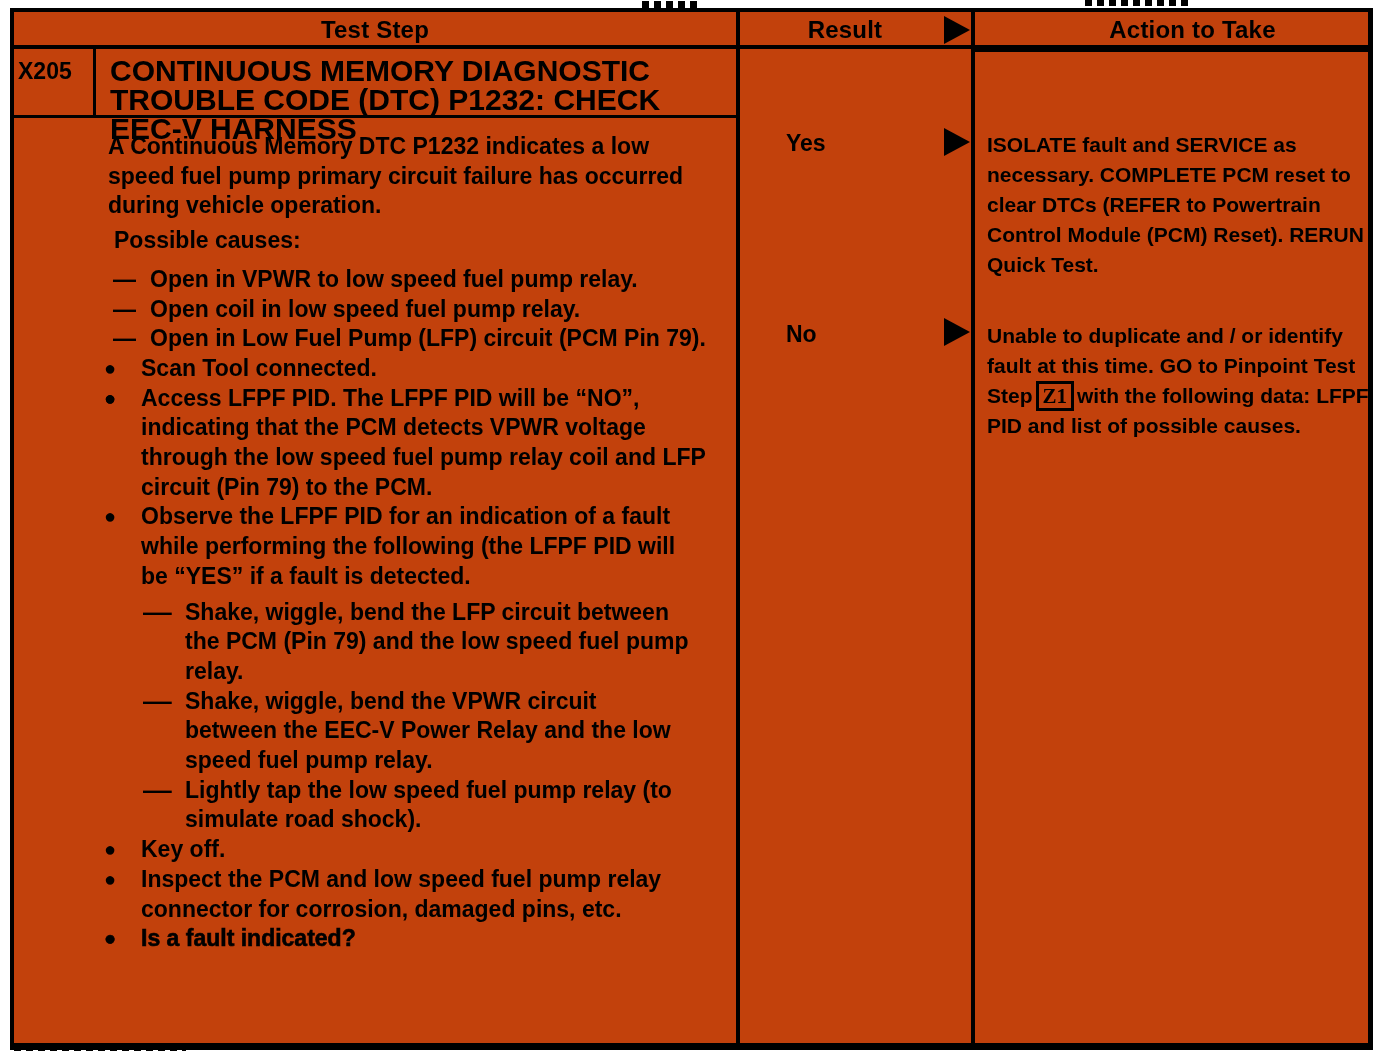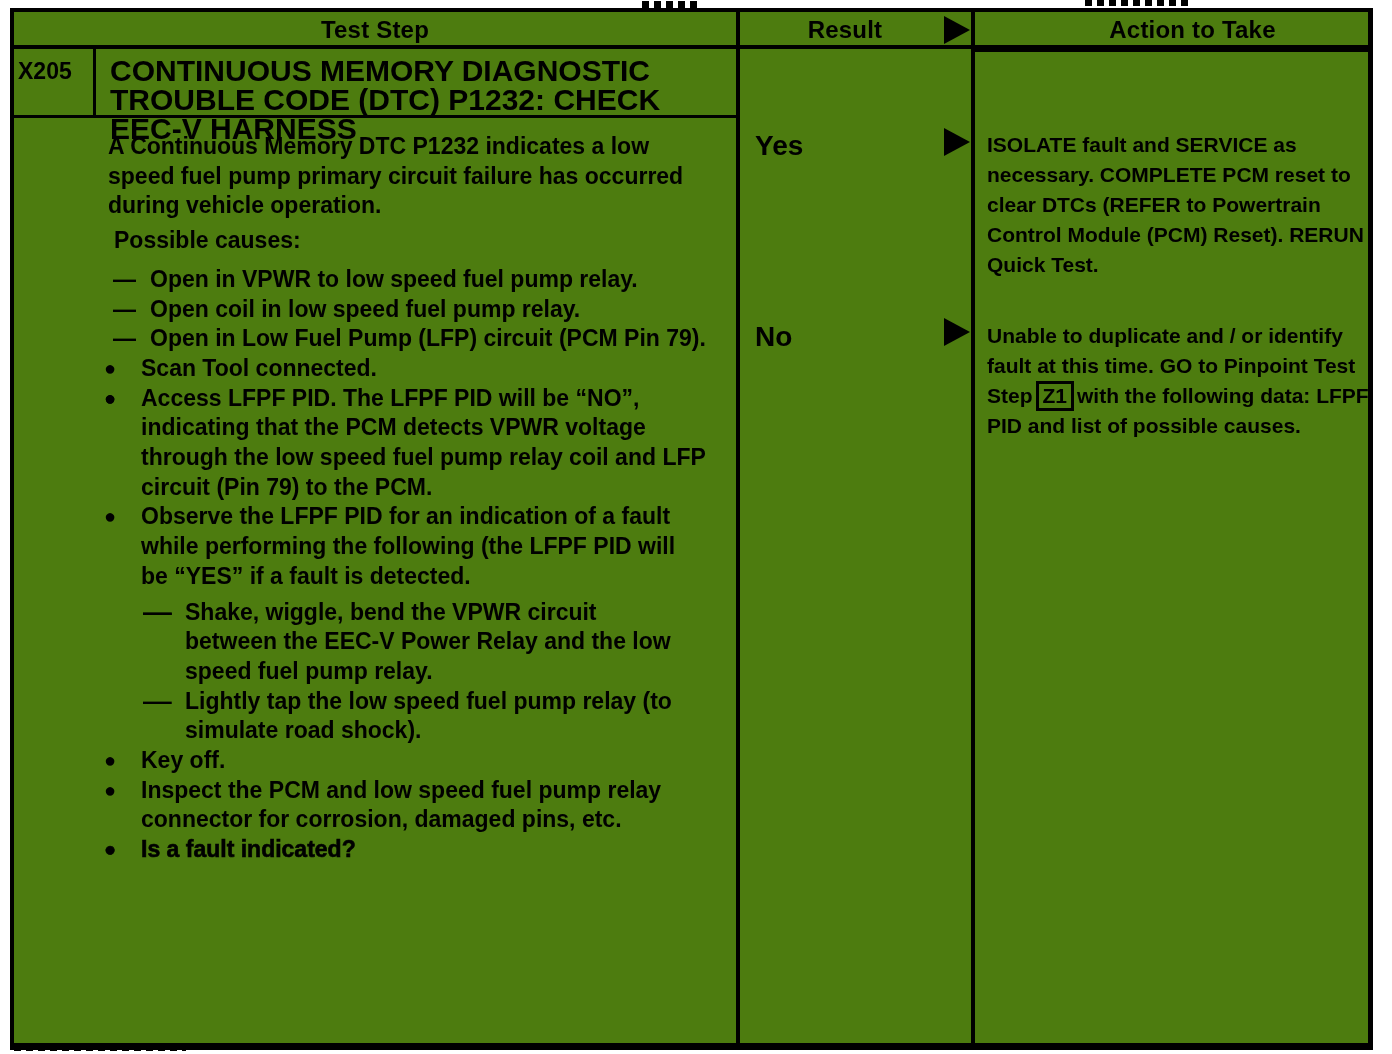--- a/index.html
+++ b/index.html
@@ -3,21 +3,21 @@
 <meta charset="utf-8">
 <style>
   html,body{margin:0;padding:0;background:#ffffff;}
   .page{
     position:relative;width:1392px;height:1054px;background:#ffffff;overflow:hidden;
     font-family:"Liberation Sans","DejaVu Sans",sans-serif;font-weight:700;color:#000;
     -webkit-font-smoothing:none;
   }
   .table{
     position:absolute;left:10px;top:8px;width:1354px;height:1031px;
-    border-style:solid;border-color:#000;border-width:4px 5px 7px 4px;background:#4d7c0f;
+    border-style:solid;border-color:#000;border-width:4px 5px 7px 4px;background:#c2410c;
   }
   .vline{position:absolute;top:0;bottom:0;width:4px;background:#000;}
   .v1{left:722px;}
   .v2{left:957px;}
   .hline{position:absolute;background:#000;}
   .header-bottom{left:0;right:0;top:33px;height:4px;}
   .action-underline{left:961px;right:0;top:37px;height:3px;}
   .step-row-bottom{left:0;top:103px;width:726px;height:3px;}
   .x205-divider{position:absolute;left:79px;top:37px;width:3px;height:69px;background:#000;}
   .hcell{position:absolute;top:4px;font-size:24px;line-height:28px;text-align:center;letter-spacing:.2px;}
@@ -36,27 +36,27 @@
   .li{position:relative;margin:0;}
   .li .mk{position:absolute;top:0;}
   .li-dash{padding-left:46px;max-width:560px;}
   .li-dash .mk{left:9px;}
   .li-bullet{padding-left:37px;max-width:565px;}
   .li-bullet .mk{left:0px;font-size:20px;}
   .li-sub{padding-left:81px;max-width:509px;}
   .li-sub .mk{left:39px;transform:scaleX(1.25);transform-origin:left;}
   .gap-top{margin-top:6px;}
   .question{-webkit-text-stroke:.6px #000;}
-  .result-label{position:absolute;left:741px;font-size:28px;}
+  .result-label{position:absolute;left:772px;font-size:23px;}
   .r-yes{top:118px;}
   .r-no{top:309px;}
   .action{position:absolute;left:973px;width:382px;font-size:21px;line-height:30px;}
   .a1{top:118px;}
   .a2{top:309px;}
-  .zbox{display:inline-block;border:3px solid #000;padding:0 4px;line-height:24px;margin:0 3px;}
+  .zbox{display:inline-block;border:3px solid #000;padding:0 4px;line-height:24px;margin:0 3px;font-family:Liberation Serif, serif;}
   .art{position:absolute;background:repeating-linear-gradient(90deg,#000 0 7px,transparent 7px 12px);}
   .art-1{left:642px;top:1px;width:58px;height:7px;}
   .art-2{left:1085px;top:0;width:105px;height:6px;}
   .art-3{left:14px;top:1045px;width:172px;height:6px;}
   .art-4{left:330px;top:1046px;width:58px;height:4px;}
 </style>
 </head>
 <body>
 
 <div class="page">
@@ -83,21 +83,21 @@
 
       <div class="li li-dash"><span class="mk">—</span><span>Open in VPWR to low speed fuel pump relay.</span></div>
       <div class="li li-dash"><span class="mk">—</span><span>Open coil in low speed fuel pump relay.</span></div>
       <div class="li li-dash"><span class="mk">—</span><span>Open in Low Fuel Pump (LFP) circuit (PCM Pin 79).</span></div>
 
       <div class="li li-bullet"><span class="mk">●</span><span>Scan Tool connected.</span></div>
       <div class="li li-bullet"><span class="mk">●</span></div>
       <div class="li li-bullet"><span class="mk">●</span><span>Access LFPF PID. The LFPF PID will be “NO”, indicating that the PCM detects VPWR voltage through the low speed fuel pump relay coil and LFP circuit (Pin 79) to the PCM.</span></div>
       <div class="li li-bullet"><span class="mk">●</span><span>Observe the LFPF PID for an indication of a fault while performing the following (the LFPF PID will be “YES” if a fault is detected.</span></div>
 
-      <div class="li li-sub gap-top"><span class="mk">—</span></div>
+      <div class="li li-sub gap-top"><span class="mk">—</span><span>Shake, wiggle, bend the LFP circuit between the PCM (Pin 79) and the low speed fuel pump relay.</span></div>
       <div class="li li-sub"><span class="mk">—</span><span>Shake, wiggle, bend the VPWR circuit between the EEC-V Power Relay and the low speed fuel pump relay.</span></div>
       <div class="li li-sub"><span class="mk">—</span><span>Lightly tap the low speed fuel pump relay (to simulate road shock).</span></div>
 
       <div class="li li-bullet"><span class="mk">●</span><span>Key off.</span></div>
       <div class="li li-bullet"><span class="mk">●</span><span>Inspect the PCM and low speed fuel pump relay connector for corrosion, damaged pins, etc.</span></div>
       <div class="li li-bullet question"><span class="mk">●</span><span>Is a fault indicated?</span></div>
     </div>
 
     <div class="result-label r-yes">Yes</div>
     <div class="arrow arrow-yes"></div>

